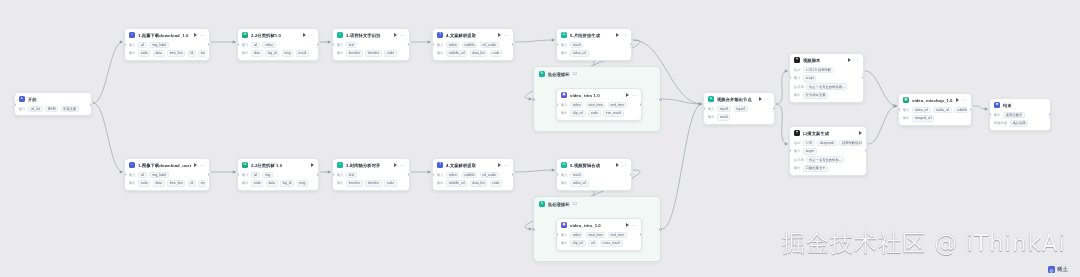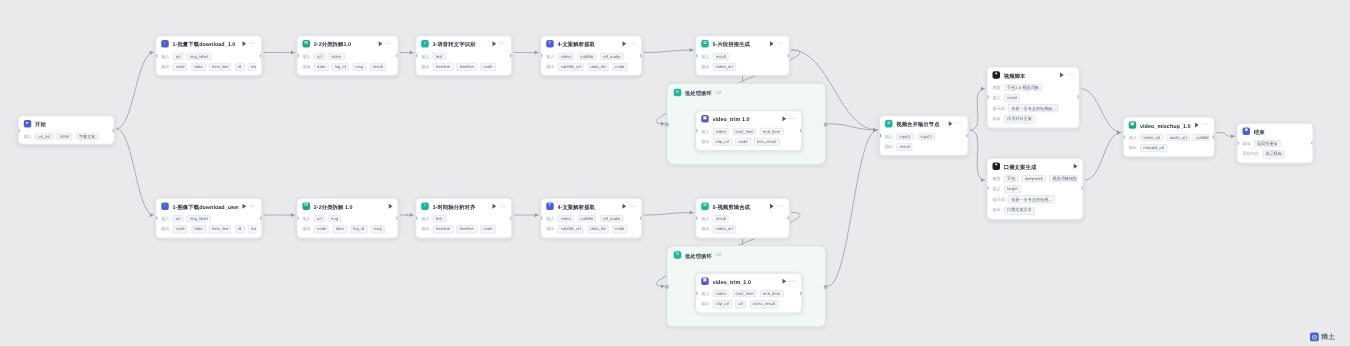--- a/index.html
+++ b/index.html
@@ -641,18 +641,19 @@
           <div class="prow">
             <span class="plabel">回答内容</span>
             <span class="chip">成品视频</span>
           </div>
         </div>
         <div class="port in"></div>
         <div class="port out"></div>
       </div>
     </div>
 
+  <div id="watermark">掘金技术社区 @ iThinkAi</div>
 
   <div id="wm-badge">
     <span class="bdot">◎</span>
     <span class="btext">稀土</span>
   </div>
 </div>
 
 </body></html>

